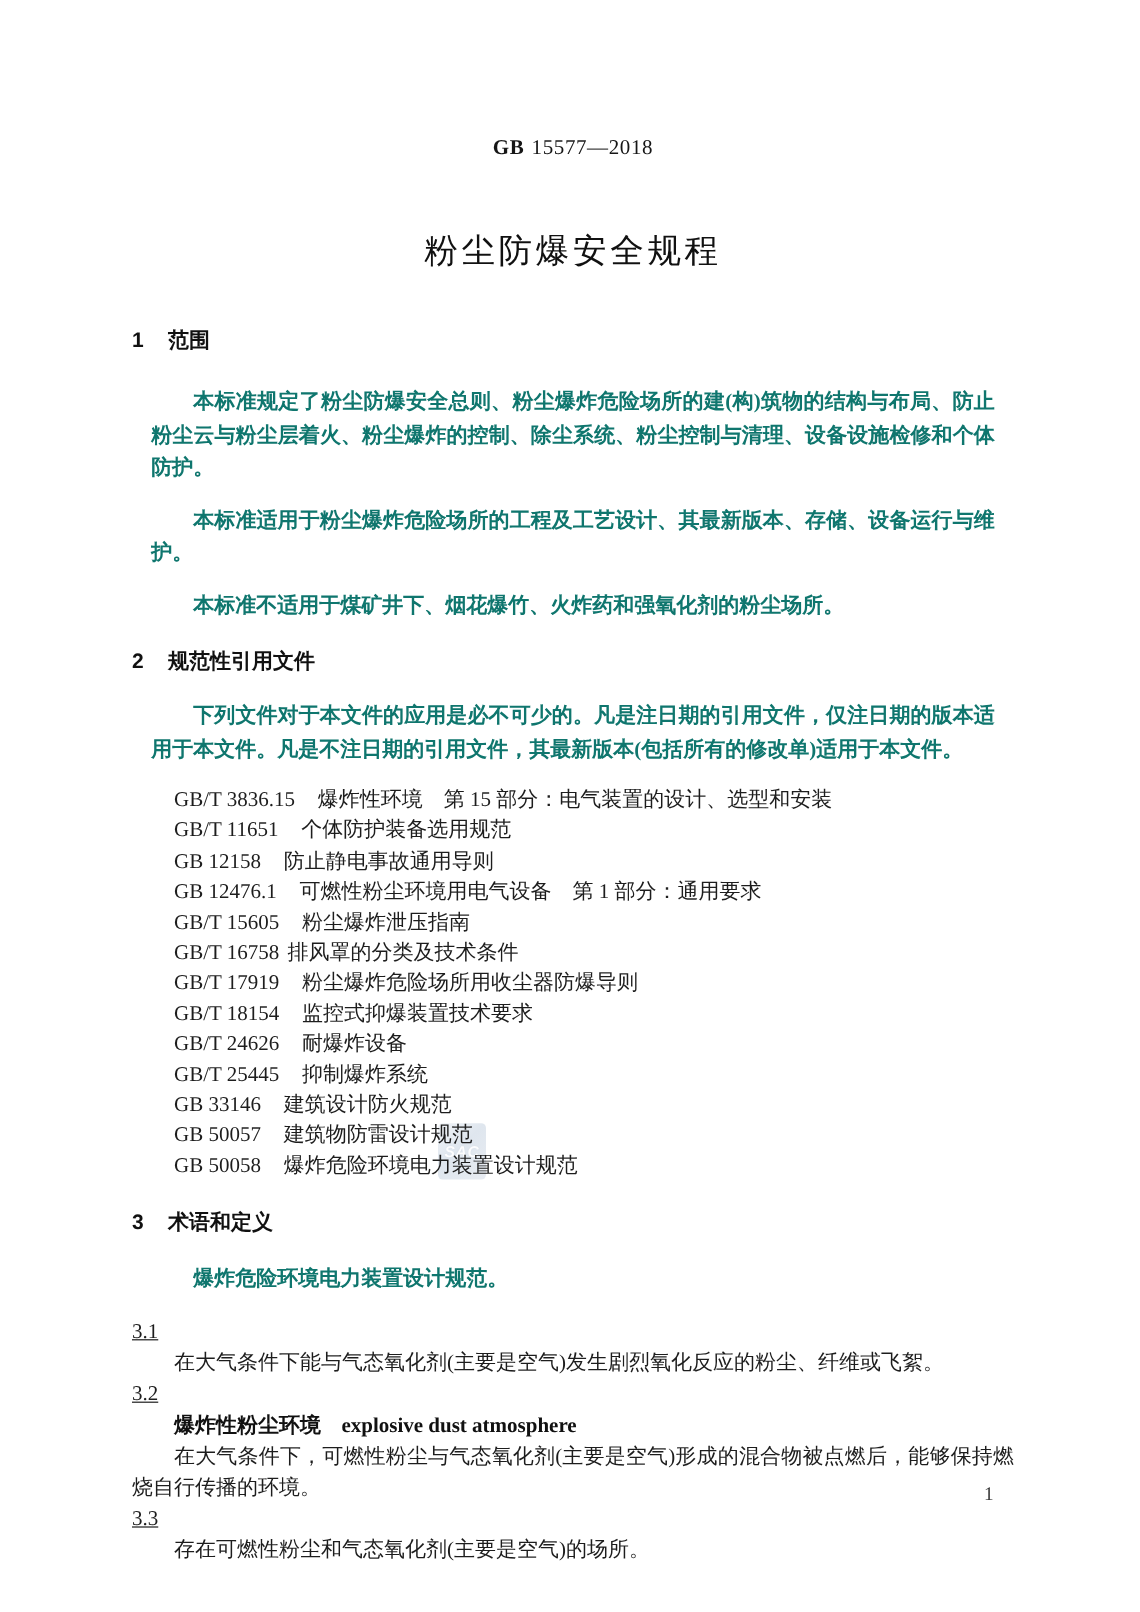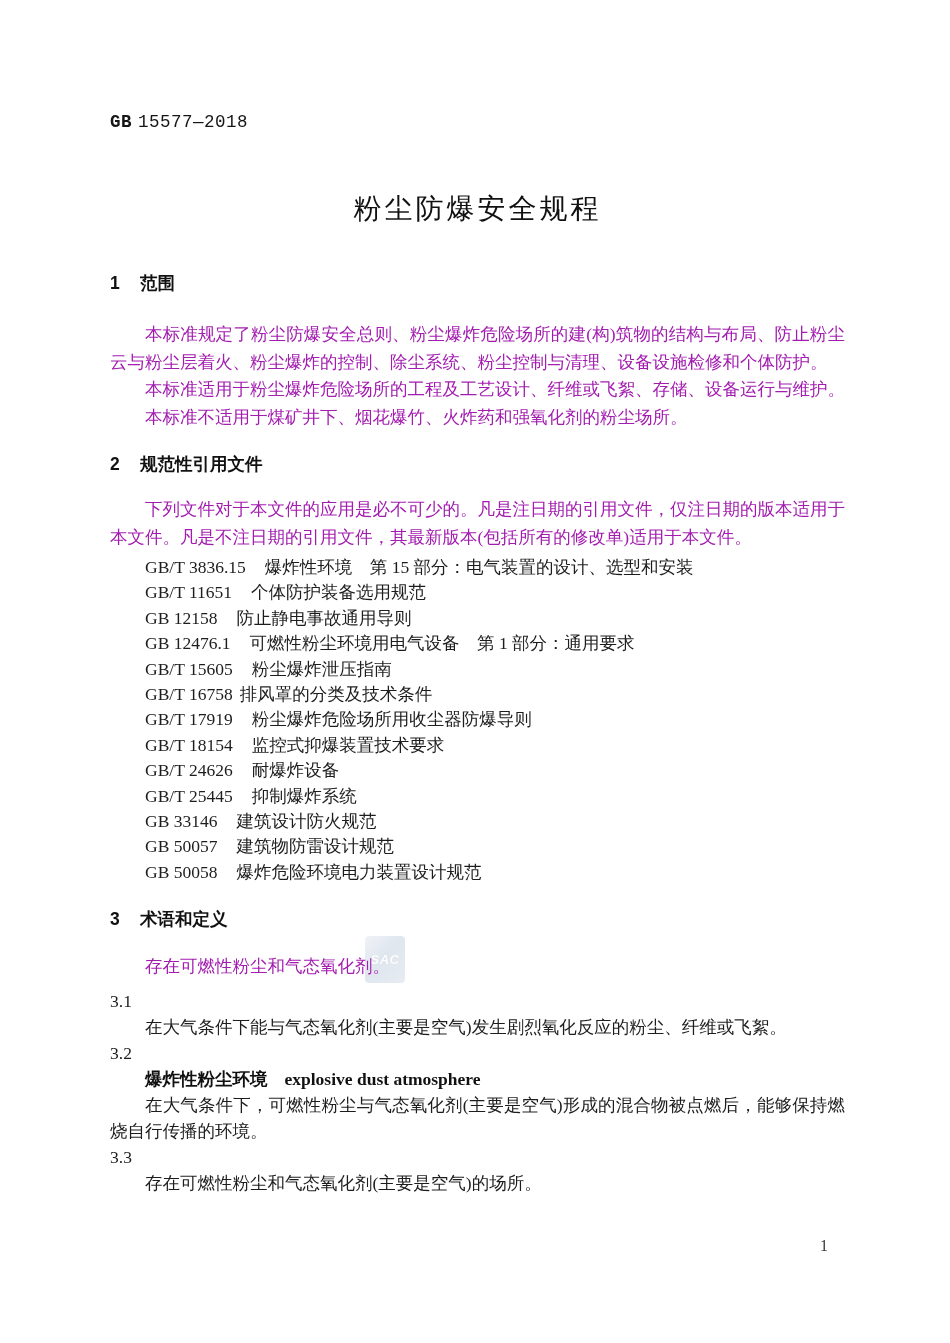--- a/index.html
+++ b/index.html
@@ -15,22 +15,22 @@
     background: #ffffff;
     box-sizing: border-box;
     padding: 0 105px 0 110px;
     font-family: "Liberation Serif", serif;
     color: #1d1d1d;
     overflow: hidden;
   }
   
   .doc-number {
     padding-top: 112px;
-    text-align: left;
-    font-family: Liberation Mono, monospace;
+    text-align: center;
+    font-family: Liberation Serif, serif;
     font-size: 17.5px;
     line-height: 20px;
     letter-spacing: 0.5px;
     color: #161616;
   }
   .std-prefix { font-weight: 700; margin-right: 6px; }
   
   .doc-title {
     margin-top: 61px;
     text-align: center;
@@ -48,46 +48,48 @@
     font-size: 17.5px;
     line-height: 24px;
     color: #111;
   }
   .sec-heading .sec-no { display: inline-block; min-width: 14px; margin-right: 16px; }
   .sec1-heading { margin-top: 46px; }
   .sec2-heading { margin-top: 21px; }
   .sec3-heading { margin-top: 22px; }
   
   .para {
-    margin: 0;
+    margin: 16px;
     font-size: 17.5px;
     line-height: 27.5px;
     text-align: justify;
     text-indent: 2em;
-    color: #a21caf;
+    color: #0f766e;
+    font-weight: bold;
   }
   .sec1-paras { margin-top: 26px; }
   .sec2-intro { margin-top: 20px; }
   
   .ref-list { margin-top: 4px; }
   .ref-line {
     font-size: 17.5px;
     line-height: 25.4px;
     text-indent: 2em;
     white-space: nowrap;
   }
   .ref-title { margin-left: 19px; font-family: Liberation Serif, serif; }
   .ref-title.tight { margin-left: 7px; }
   
   .sec3-intro { margin-top: 22px; }
   .terms { margin-top: 7px; }
   .term-no {
     font-size: 17.5px;
     line-height: 26px;
     font-family: "Liberation Serif", serif;
+    text-decoration: underline;
   }
   .term-name {
     font-size: 17.5px;
     line-height: 26px;
     text-indent: 2em;
   }
   .term-zh {
     font-family: "Liberation Sans", sans-serif;
     font-weight: 700;
     color: #111;
@@ -155,21 +157,21 @@
       <span class="std-prefix">GB</span><span>15577—2018</span>
     </div>
 
     <div class="doc-title">粉尘防爆安全规程</div>
 
     <div class="sec-heading sec1-heading">
       <span class="sec-no">1</span><span>范围</span>
     </div>
     <div class="sec1-paras">
       <p class="para">本标准规定了粉尘防爆安全总则、粉尘爆炸危险场所的建(构)筑物的结构与布局、防止粉尘云与粉尘层着火、粉尘爆炸的控制、除尘系统、粉尘控制与清理、设备设施检修和个体防护。</p>
-      <p class="para">本标准适用于粉尘爆炸危险场所的工程及工艺设计、纤维或飞絮、存储、设备运行与维护。</p>
+      <p class="para">本标准适用于粉尘爆炸危险场所的工程及工艺设计、其最新版本、存储、设备运行与维护。</p>
       <p class="para">本标准不适用于煤矿井下、烟花爆竹、火炸药和强氧化剂的粉尘场所。</p>
     </div>
 
     <div class="sec-heading sec2-heading">
       <span class="sec-no">2</span><span>规范性引用文件</span>
     </div>
     <p class="para sec2-intro">下列文件对于本文件的应用是必不可少的。凡是注日期的引用文件，仅注日期的版本适用于本文件。凡是不注日期的引用文件，其最新版本(包括所有的修改单)适用于本文件。</p>
     <div class="ref-list">
       <div class="ref-line"><span>GB/T 3836.15</span><span class="ref-title">爆炸性环境　第 15 部分：电气装置的设计、选型和安装</span></div>
       <div class="ref-line"><span>GB/T 11651</span><span class="ref-title">个体防护装备选用规范</span></div>
@@ -182,21 +184,21 @@
       <div class="ref-line"><span>GB/T 24626</span><span class="ref-title">耐爆炸设备</span></div>
       <div class="ref-line"><span>GB/T 25445</span><span class="ref-title">抑制爆炸系统</span></div>
       <div class="ref-line"><span>GB 33146</span><span class="ref-title">建筑设计防火规范</span></div>
       <div class="ref-line"><span>GB 50057</span><span class="ref-title">建筑物防雷设计规范</span></div>
       <div class="ref-line"><span>GB 50058</span><span class="ref-title">爆炸危险环境电力装置设计规范</span></div>
     </div>
 
     <div class="sec-heading sec3-heading">
       <span class="sec-no">3</span><span>术语和定义</span>
     </div>
-    <p class="para sec3-intro">存在可燃性粉尘和气态氧化剂。</p>
+    <p class="para sec3-intro">爆炸危险环境电力装置设计规范。</p>
 
     <div class="terms">
 
       <div>
         <div class="term-no">3.1</div>
         <p class="term-def">在大气条件下能与气态氧化剂(主要是空气)发生剧烈氧化反应的粉尘、纤维或飞絮。</p>
       </div>
 
       <div>
         <div class="term-no">3.2</div>

